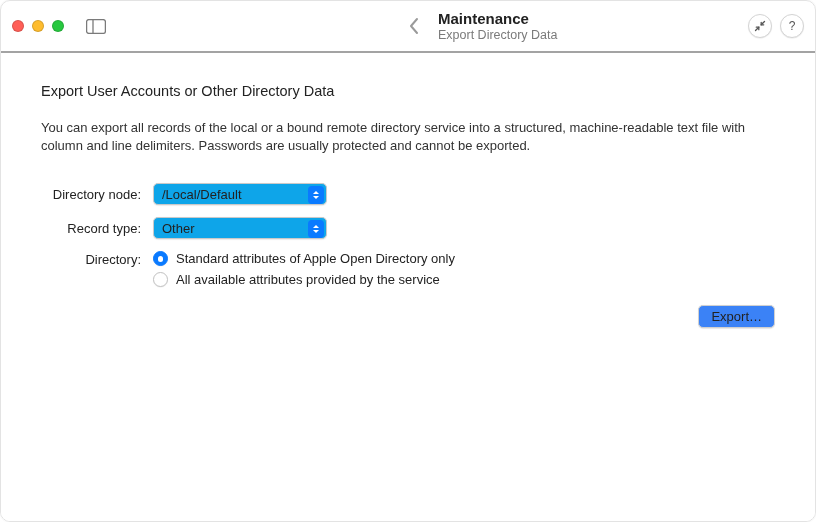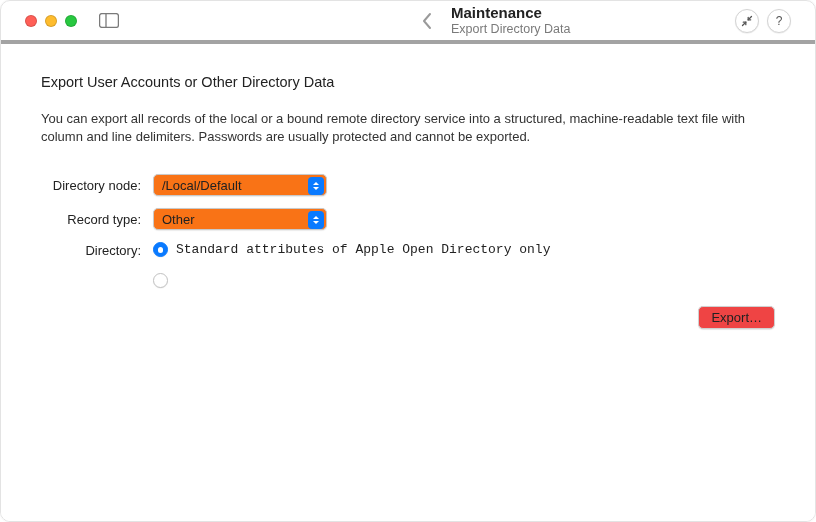--- a/index.html
+++ b/index.html
@@ -1,19 +1,19 @@
 <!DOCTYPE html>
 <html><head>
 <meta charset="utf-8">
 <style>
   * { box-sizing: border-box; margin: 0; padding: 0; }
   html, body { width: 816px; height: 522px; font-family: -apple-system, "Helvetica Neue", Arial, sans-serif; background: #fff; }
   .window { width: 816px; height: 522px; border: 1px solid #e3e3e3; border-radius: 10px; overflow: hidden; display: flex; flex-direction: column; box-shadow: 0 0 0 1px rgba(0,0,0,0.02); }
   
-  .titlebar { height: 43px; display: flex; align-items: center; padding: 0 24px; border-bottom: 4px solid #a3a3a3; }
+  .titlebar { height: 52px; display: flex; align-items: center; padding: 0 11px; border-bottom: 2px solid #a3a3a3; }
   .traffic { display: flex; gap: 8px; margin-right: 18px; }
   .dot { width: 12px; height: 12px; border-radius: 50%; }
   .dot.red { background: #ff5f57; border: 0.5px solid rgba(0,0,0,0.15); }
   .dot.yellow { background: #febc2e; border: 0.5px solid rgba(0,0,0,0.15); }
   .dot.green { background: #28c840; border: 0.5px solid rgba(0,0,0,0.15); }
   .tb-btn { width: 28px; height: 24px; display: flex; align-items: center; justify-content: center; color: #6a6a6a; border-radius: 5px; }
   .sidebar-toggle { margin-right: 8px; }
   .center-nav { flex: 1; display: flex; align-items: center; }
   .back-arrow { width: 30px; display: flex; align-items: center; justify-content: center; color: #8a8a8a; margin-left: 280px; }
   .titles { display: flex; flex-direction: column; margin-left: 10px; }
@@ -21,31 +21,31 @@
   .title-sub { font-size: 12.5px; color: #7a7a7a; line-height: 1.15; margin-top: 1px; }
   .tb-right { display: flex; gap: 8px; align-items: center; }
   .round-btn { width: 24px; height: 24px; border-radius: 50%; background: #fff; border: 0.5px solid #d4d4d4; box-shadow: 0 0.5px 1px rgba(0,0,0,0.1); display: flex; align-items: center; justify-content: center; color: #555; font-size: 12px; }
   
   .content { flex: 1; padding: 30px 40px; background: #fff; }
   .heading { font-size: 14.5px; font-weight: 400; color: #222; margin-bottom: 8px; }
   .desc { font-size: 13px; color: #333; line-height: 1.4; margin-bottom: 28px; max-width: 730px; margin-top: 20px; }
   .form { display: grid; grid-template-columns: 100px auto; column-gap: 12px; row-gap: 12px; align-items: center; }
   .form-label { font-size: 13px; color: #222; text-align: right; }
   .form-label.top { align-self: start; padding-top: 1px; }
-  .pop { position: relative; width: 174px; height: 22px; background: #f97316; border: 0.5px solid #c9c9c9; border-radius: 5px; display: flex; align-items: center; padding: 0 24px 0 8px; font-size: 13px; color: #222; box-shadow: 0 0.5px 1px rgba(0,0,0,0.08); }
+  .pop { position: relative; width: 174px; height: 22px; background: #0ea5e9; border: 0.5px solid #c9c9c9; border-radius: 5px; display: flex; align-items: center; padding: 0 24px 0 8px; font-size: 13px; color: #222; box-shadow: 0 0.5px 1px rgba(0,0,0,0.08); }
   .pop .stepper { position: absolute; right: 2px; top: 2px; width: 16px; height: 18px; background: #0a7aff; border-radius: 4px; display: flex; flex-direction: column; align-items: center; justify-content: center; }
   .pop .stepper::before { content:""; border-left: 3px solid transparent; border-right: 3px solid transparent; border-bottom: 3.5px solid #fff; margin-bottom: 2px; }
   .pop .stepper::after { content:""; border-left: 3px solid transparent; border-right: 3px solid transparent; border-top: 3.5px solid #fff; }
-  .radio-group { display: flex; flex-direction: column; gap: 16px; font-family: Liberation Mono, monospace; }
+  .radio-group { display: flex; flex-direction: column; gap: 6px; }
   .radio-row { display: flex; align-items: center; gap: 8px; font-size: 13px; color: #222; }
   .radio { width: 15px; height: 15px; border-radius: 50%; border: 0.5px solid #c2c2c2; background: #fff; display: flex; align-items: center; justify-content: center; box-shadow: 0 0.5px 1px rgba(0,0,0,0.08); }
   .radio.selected { background: #0a7aff; border-color: #0a7aff; }
   .radio.selected::after { content: ""; width: 5.5px; height: 5.5px; background: #fff; border-radius: 50%; }
   .action-row { display: flex; justify-content: flex-end; margin-top: 18px; }
-  .push-btn { font-size: 13px; color: #222; background: #ef4444; border: 0.5px solid #d0d0d0; border-radius: 5px; padding: 3px 12px; box-shadow: 0 0.5px 1px rgba(0,0,0,0.1); }
+  .push-btn { font-size: 13px; color: #222; background: #3b82f6; border: 0.5px solid #d0d0d0; border-radius: 5px; padding: 3px 12px; box-shadow: 0 0.5px 1px rgba(0,0,0,0.1); }
   svg { display: block; }
 </style>
 </head>
 <body>
 
 <div class="window">
 
   <div class="titlebar">
     <div class="traffic">
       <div class="dot red"></div>
@@ -108,20 +108,21 @@
       </div>
 
       <div class="form-label top">Directory:</div>
       <div class="radio-group">
         <label class="radio-row">
           <span class="radio selected"></span>
           <span>Standard attributes of Apple Open Directory only</span>
         </label>
         <label class="radio-row">
           <span class="radio"></span>
+          <span>All available attributes provided by the service</span>
         </label>
       </div>
     </div>
 
     <div class="action-row">
       <button class="push-btn">Export…</button>
     </div>
   </div>
 
 </div>

